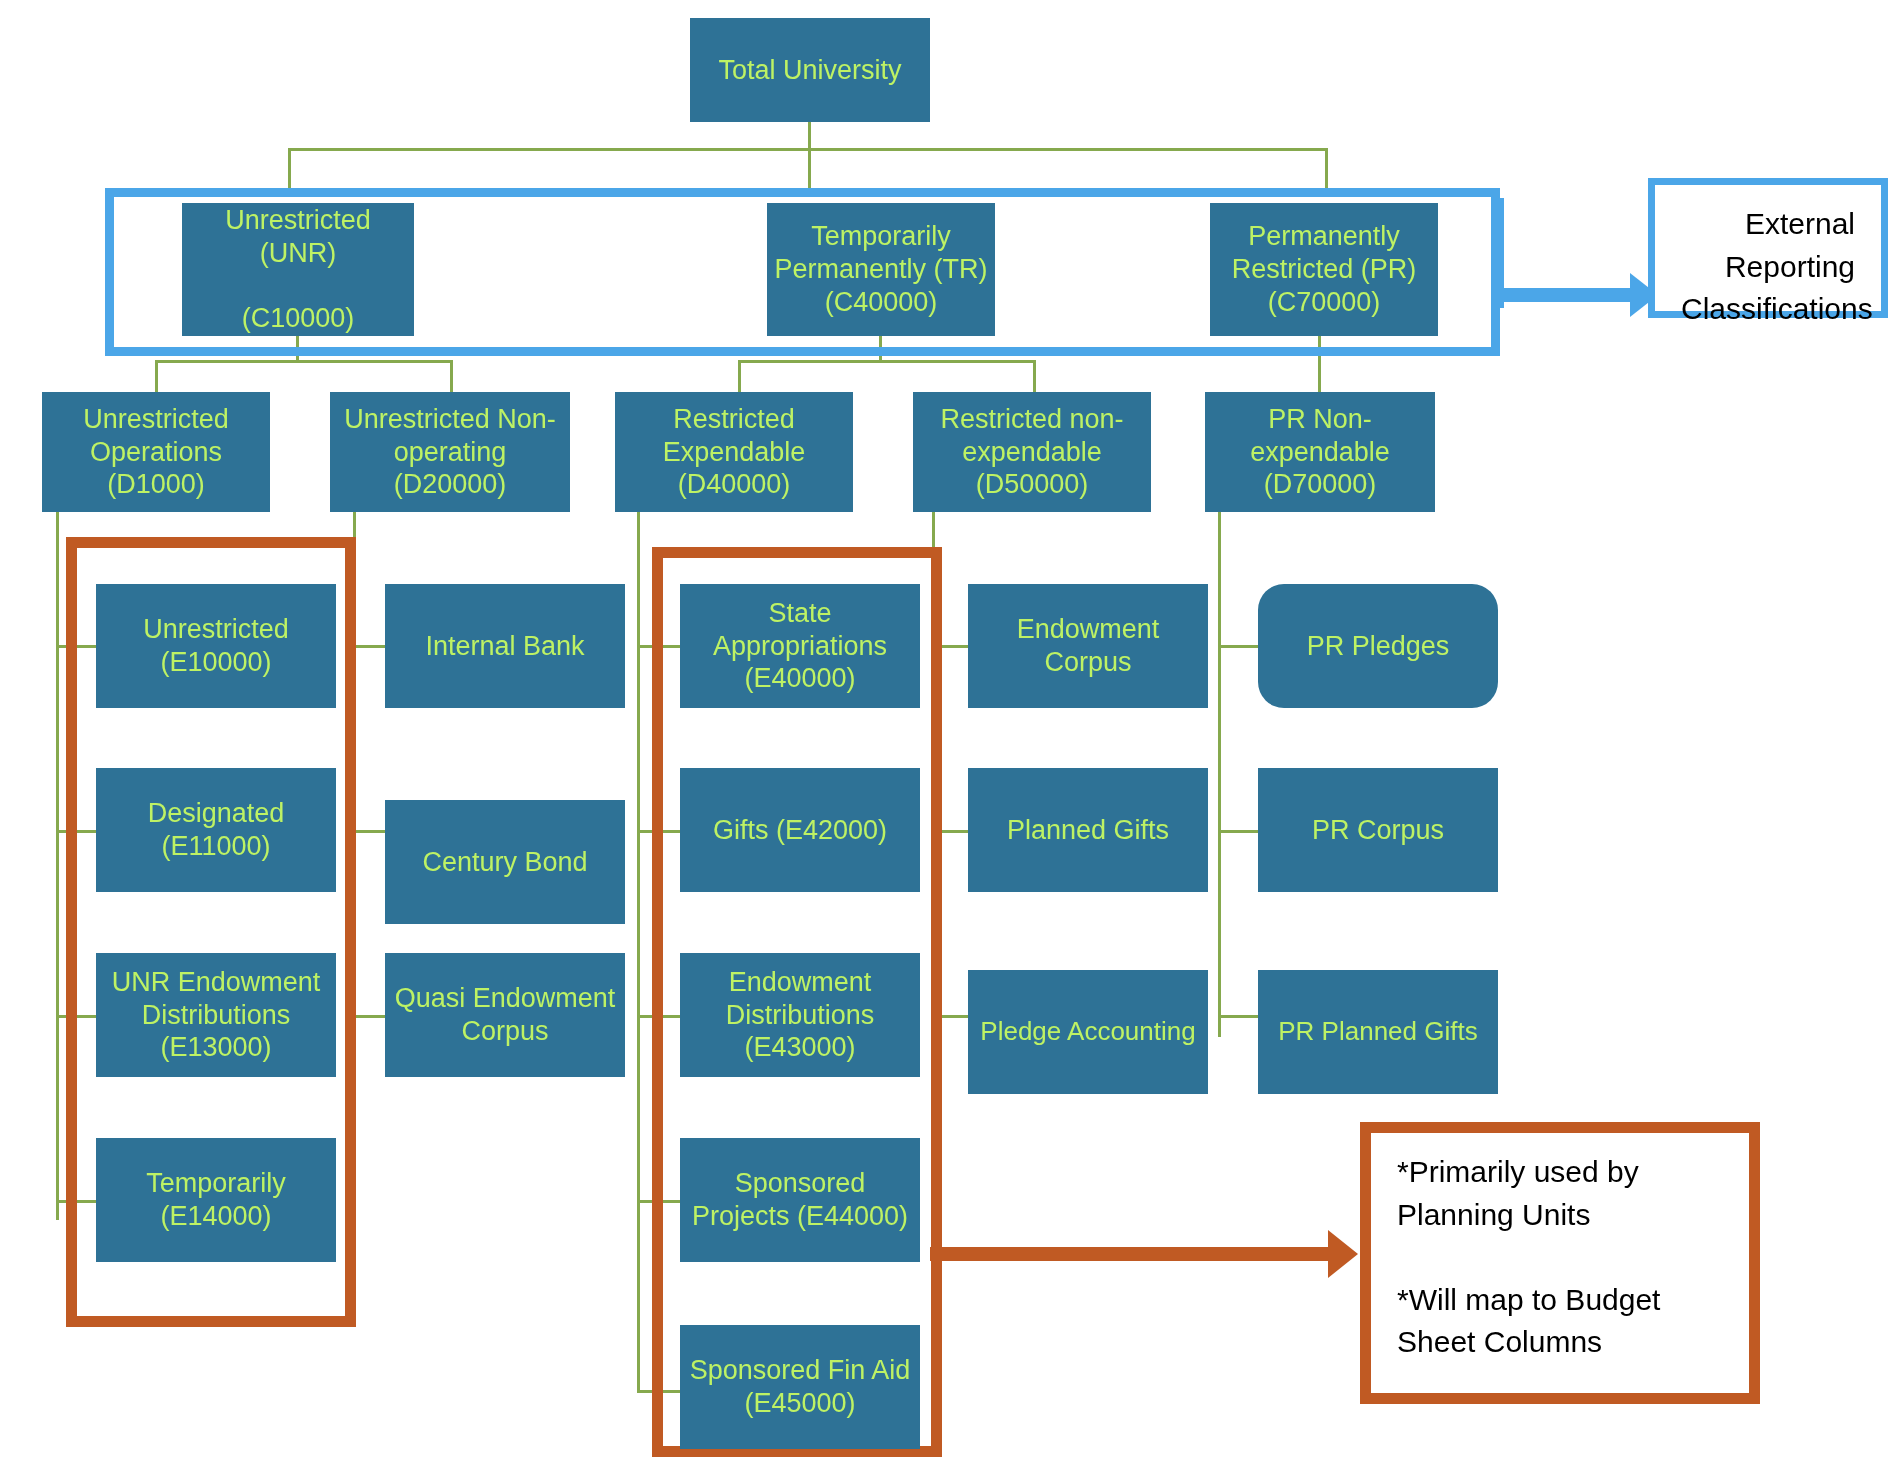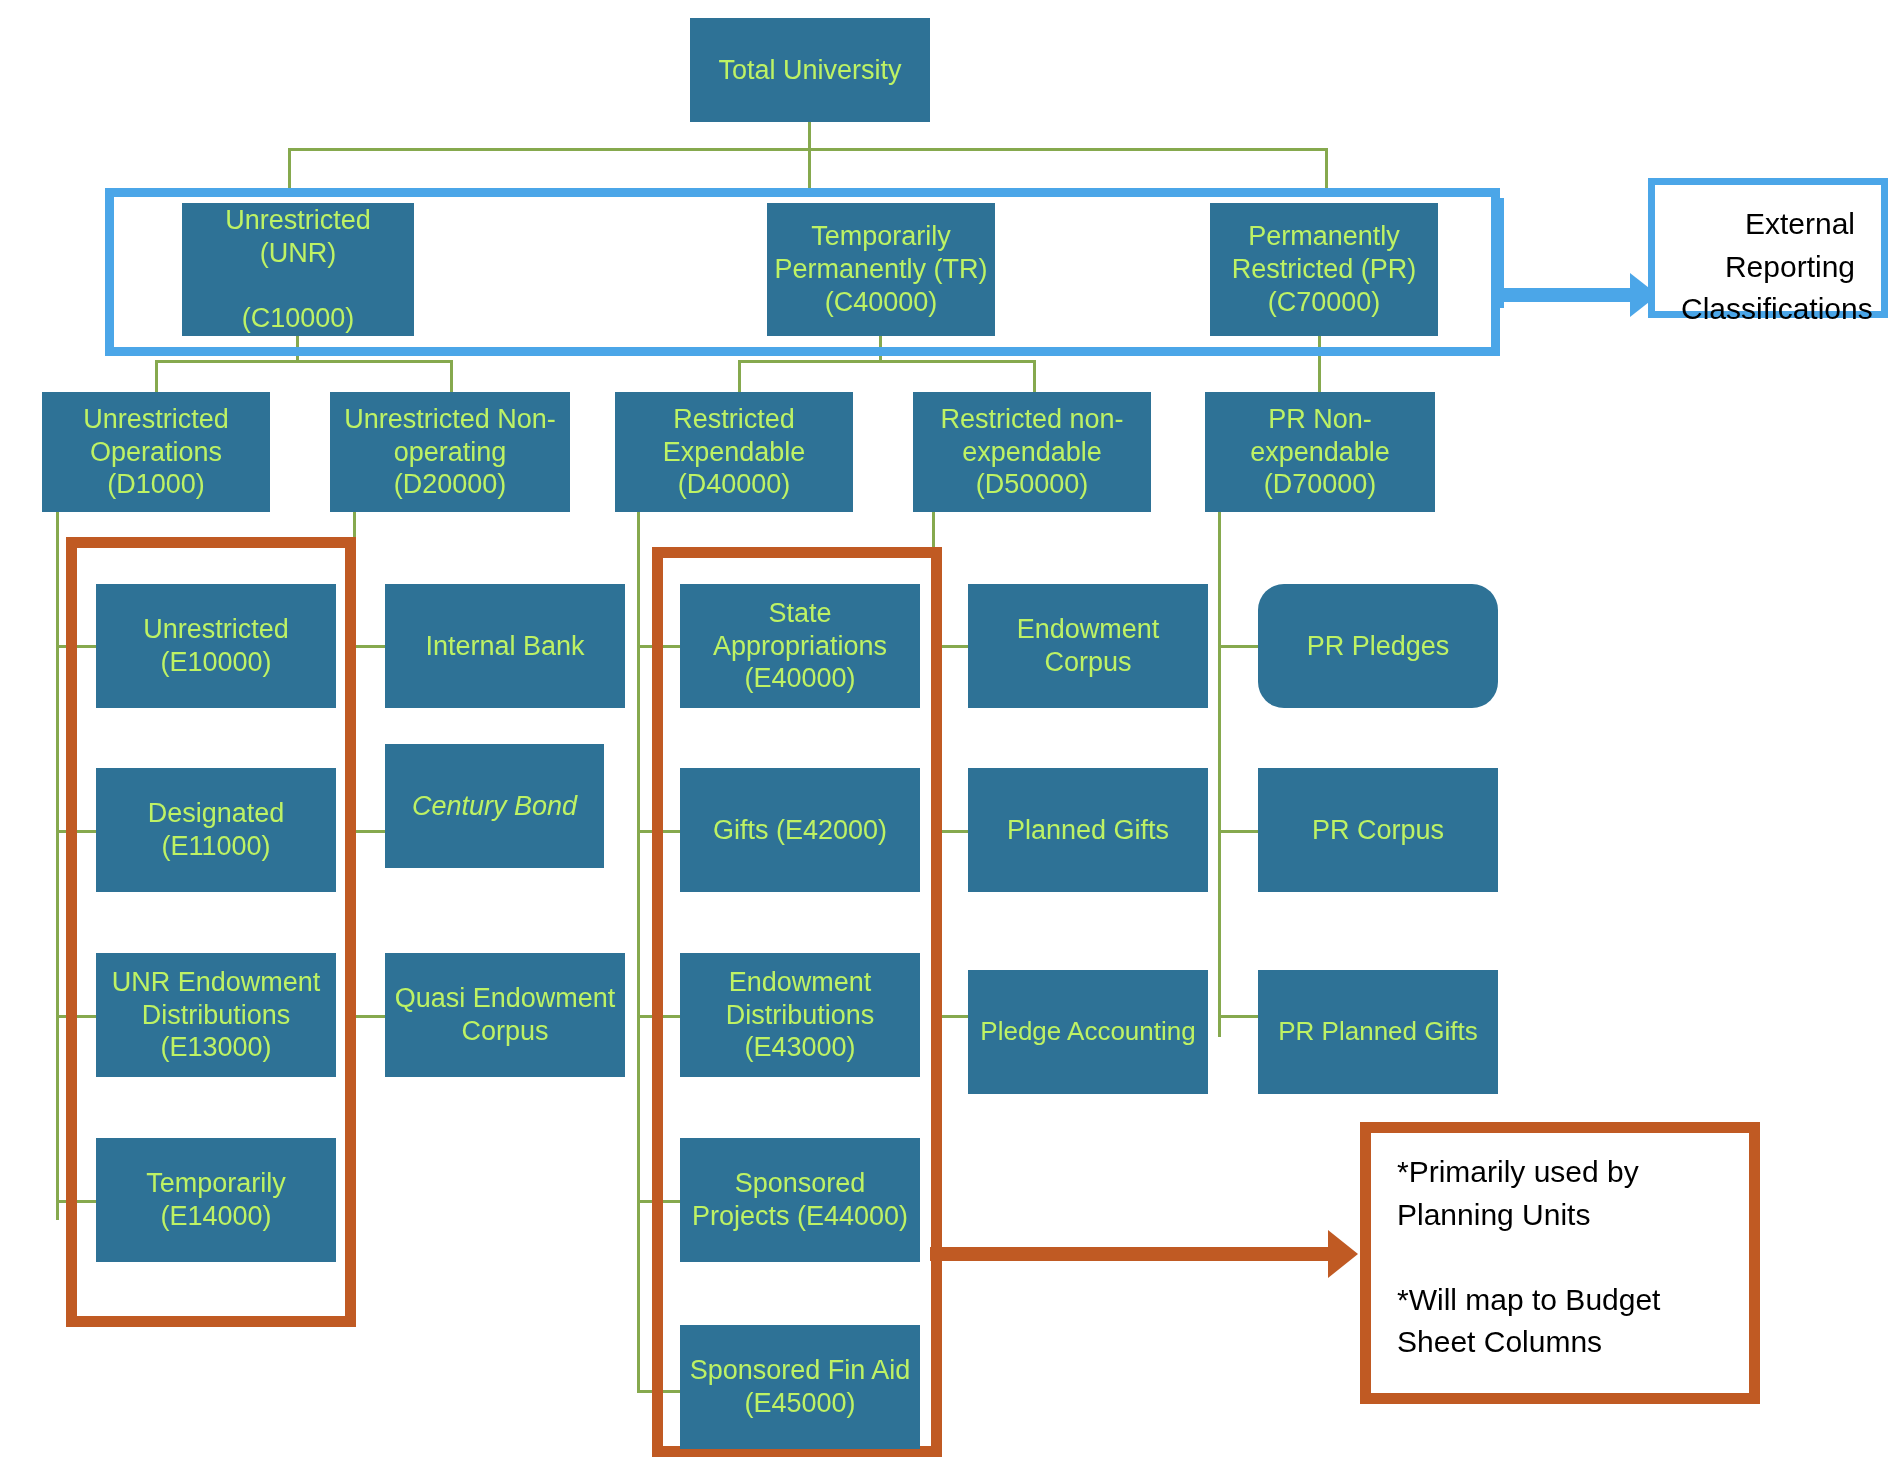--- a/index.html
+++ b/index.html
@@ -201,21 +201,21 @@
 (E10000)</div>
   <div class="node" style="left:96px; top:768px; width:240px; height:124px;">Designated
 (E11000)</div>
   <div class="node" style="left:96px; top:953px; width:240px; height:124px;">UNR Endowment
 Distributions
 (E13000)</div>
   <div class="node" style="left:96px; top:1138px; width:240px; height:124px;">Temporarily
 (E14000)</div>
 
   <div class="node" style="left:385px; top:584px; width:240px; height:124px;">Internal Bank</div>
-  <div class="node" style="left:385px; top:744px; width:219px; height:124px;font-style:italic;">Century Bond</div>
+  <div class="node" style="left:385px; top:800px; width:240px; height:124px;">Century Bond</div>
   <div class="node" style="left:385px; top:953px; width:240px; height:124px;">Quasi Endowment
 Corpus</div>
 
   <div class="node" style="left:680px; top:584px; width:240px; height:124px;">State
 Appropriations
 (E40000)</div>
   <div class="node" style="left:680px; top:768px; width:240px; height:124px;">Gifts (E42000)</div>
   <div class="node" style="left:680px; top:953px; width:240px; height:124px;">Endowment
 Distributions
 (E43000)</div>

